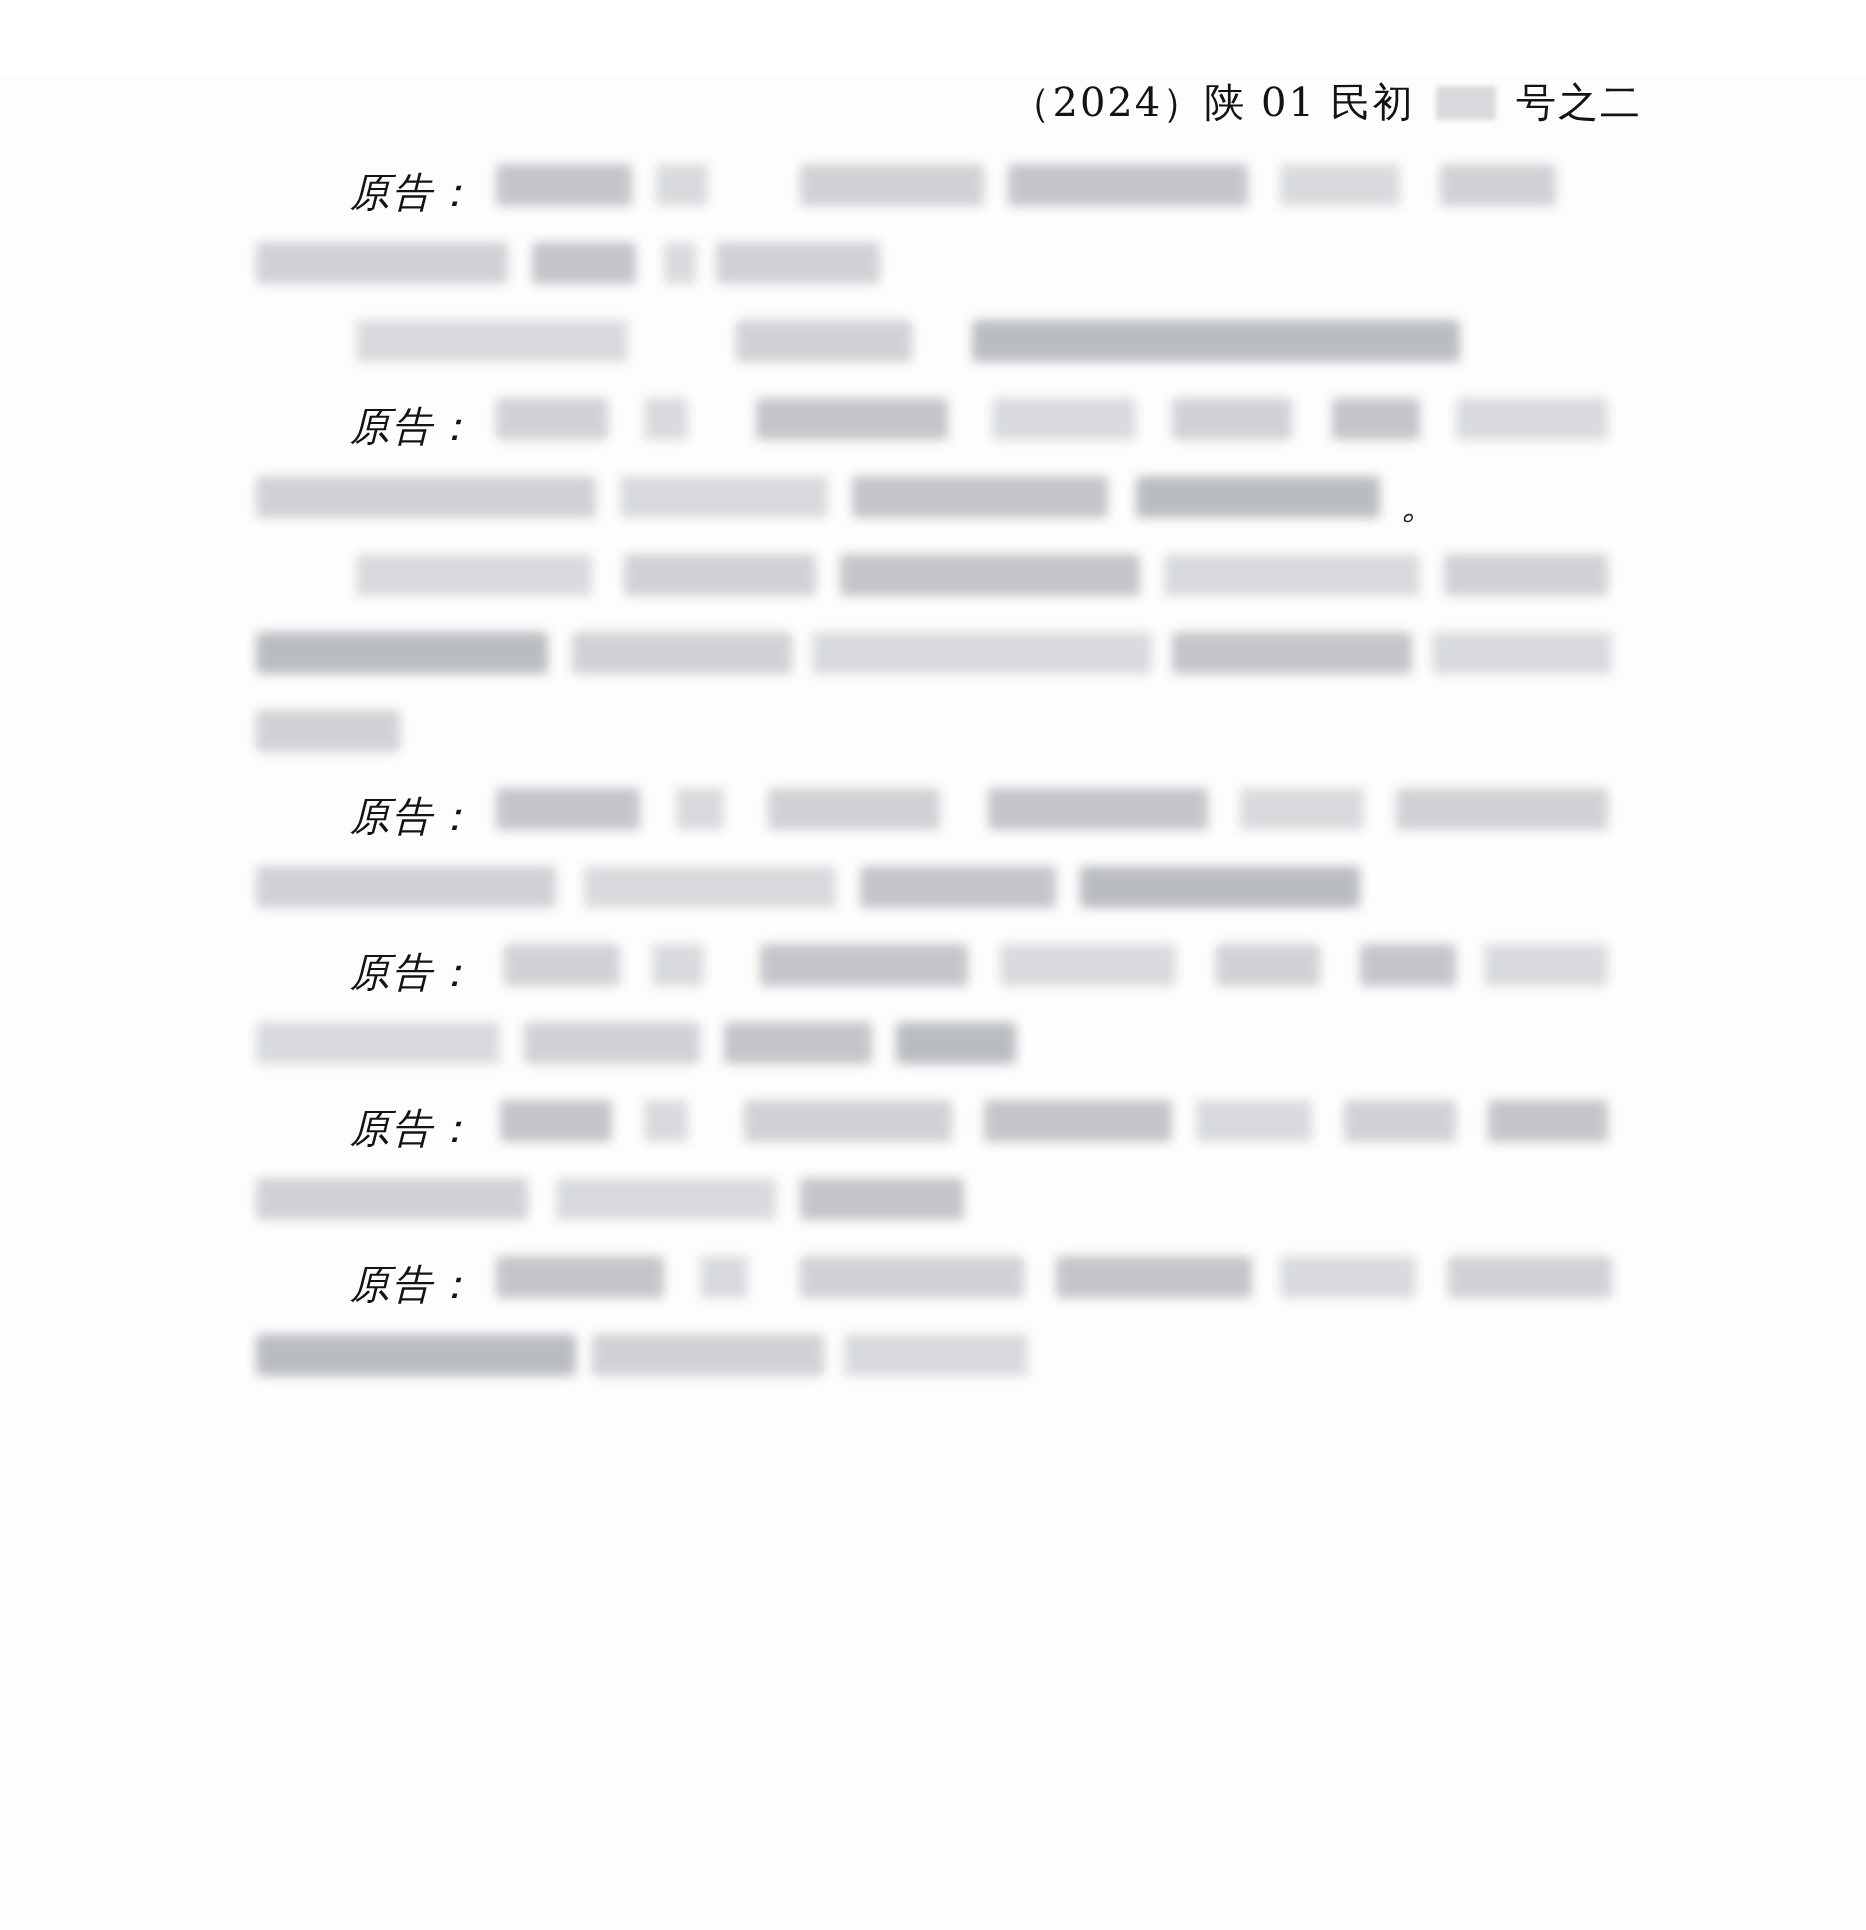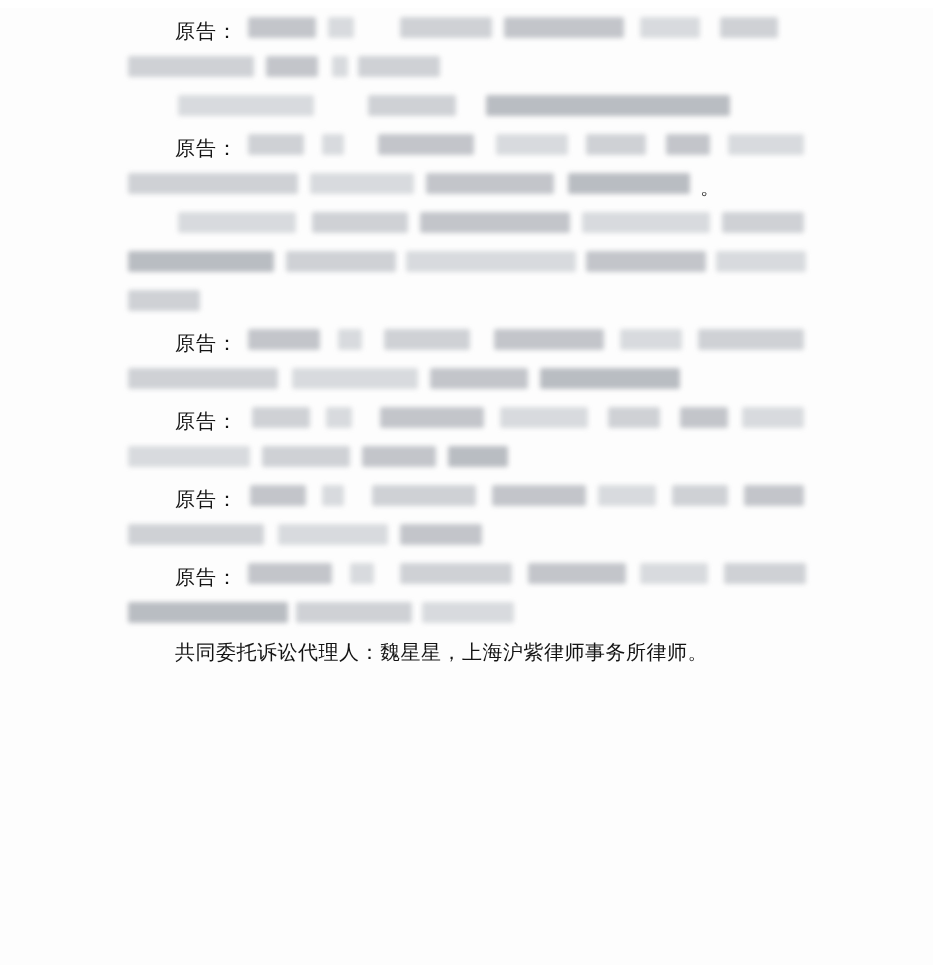--- a/index.html
+++ b/index.html
@@ -80,20 +80,21 @@
     color: #131313;
     margin: 0;
   }
 
   
   .rline {
     display: block;
     height: 39px;
     position: relative;
     overflow: hidden;
+    font-style: italic;
   }
   .rline .lbl {
     position: absolute;
     left: 0;
     top: 4px;
     font-size: 20px;
     letter-spacing: 1px;
     color: #131313;
     white-space: nowrap;
   }
@@ -126,20 +127,25 @@
     padding-left: 75px;
     white-space: nowrap;
   }
 </style>
 </head>
 <body>
 
 <div class="page">
 
 
+  <div class="case-no">
+    <span>（2024）陕 01 民初</span>
+    <span class="redact-inline"></span>
+    <span>号之二</span>
+  </div>
 
   <div class="body">
 
     <div class="para">
       <div class="rline">
         <span class="lbl" style="left:75px">原告：</span>
         <span class="blk g1" style="left:148px; width:68px"></span>
         <span class="blk g3" style="left:228px; width:26px"></span>
         <span class="blk g2" style="left:300px; width:92px"></span>
         <span class="blk g1" style="left:404px; width:120px"></span>
@@ -261,16 +267,15 @@
         <span class="blk g3" style="left:540px; width:68px"></span>
         <span class="blk g2" style="left:624px; width:82px"></span>
       </div>
       <div class="rline">
         <span class="blk g4" style="left:28px; width:160px"></span>
         <span class="blk g2" style="left:196px; width:116px"></span>
         <span class="blk g3" style="left:322px; width:92px"></span>
       </div>
     </div>
 
-    <div class="agent-line">共同委托诉讼代理人：魏星星，上海沪紫律师事务所律师。</div>
 
   </div>
 </div>
 
 </body></html>

